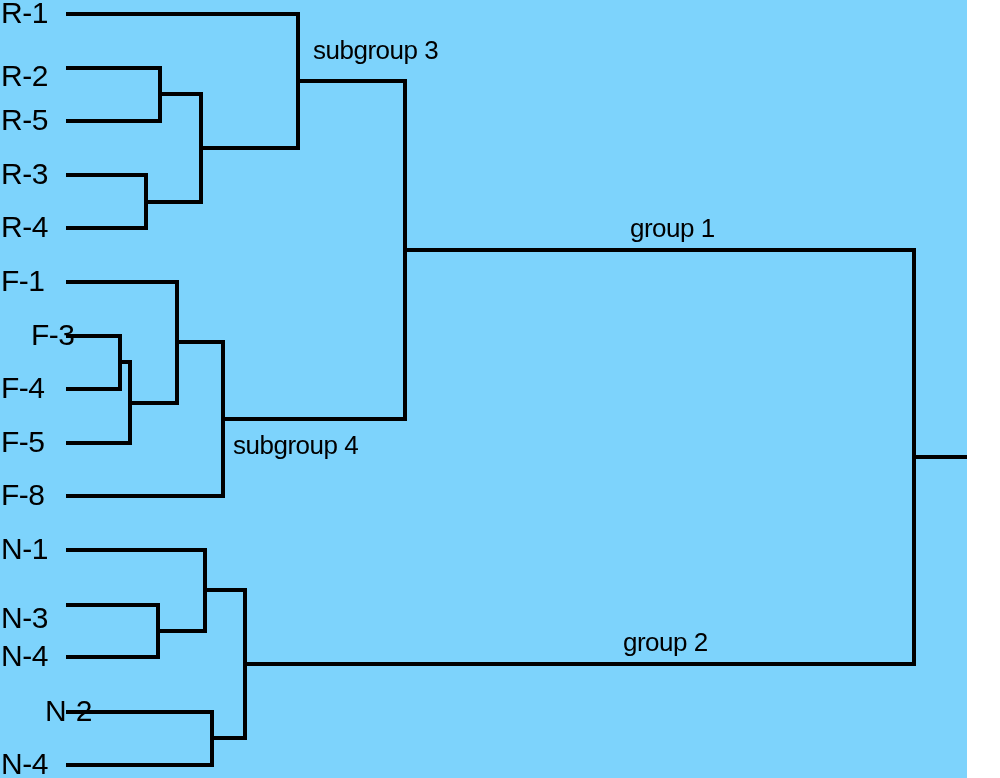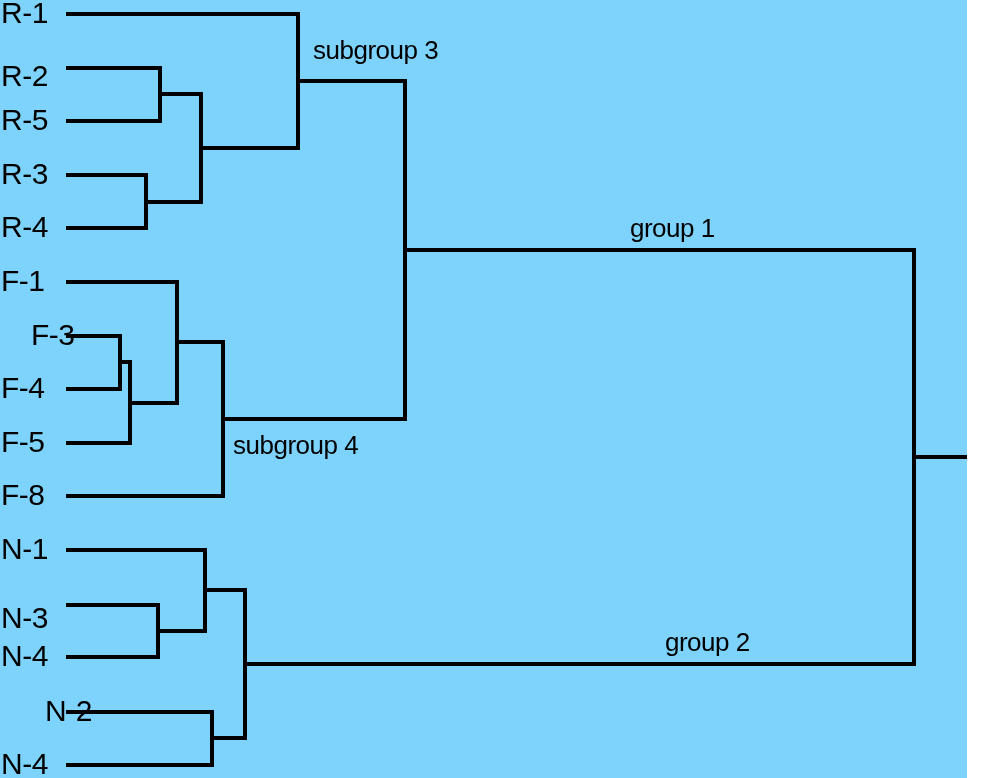--- a/index.html
+++ b/index.html
@@ -102,15 +102,15 @@
       <div class="leaf-label" style="left: 1px; top: 550px;">N-1</div>
       <div class="leaf-label" style="left: 1px; top: 619px;">N-3</div>
       <div class="leaf-label" style="left: 1px; top: 657px;">N-4</div>
       <div class="leaf-label" style="left: 1px; top: 712px; margin-left: 44px;">N-2</div>
       <div class="leaf-label" style="left: 1px; top: 765px;">N-4</div>
     </div>
   <div id="annotations">
       <div class="annotation" style="left: 313px; top: 50px;">subgroup 3</div>
       <div class="annotation" style="left: 233px; top: 445px;">subgroup 4</div>
       <div class="annotation" style="left: 622px; top: 228px; margin-left: 8px;">group 1</div>
-      <div class="annotation" style="left: 623px; top: 642px; margin-left: 42px;">group 2</div>
+      <div class="annotation" style="left: 623px; top: 642px;">group 2</div>
     </div>
 </div>
 
 </body></html>

